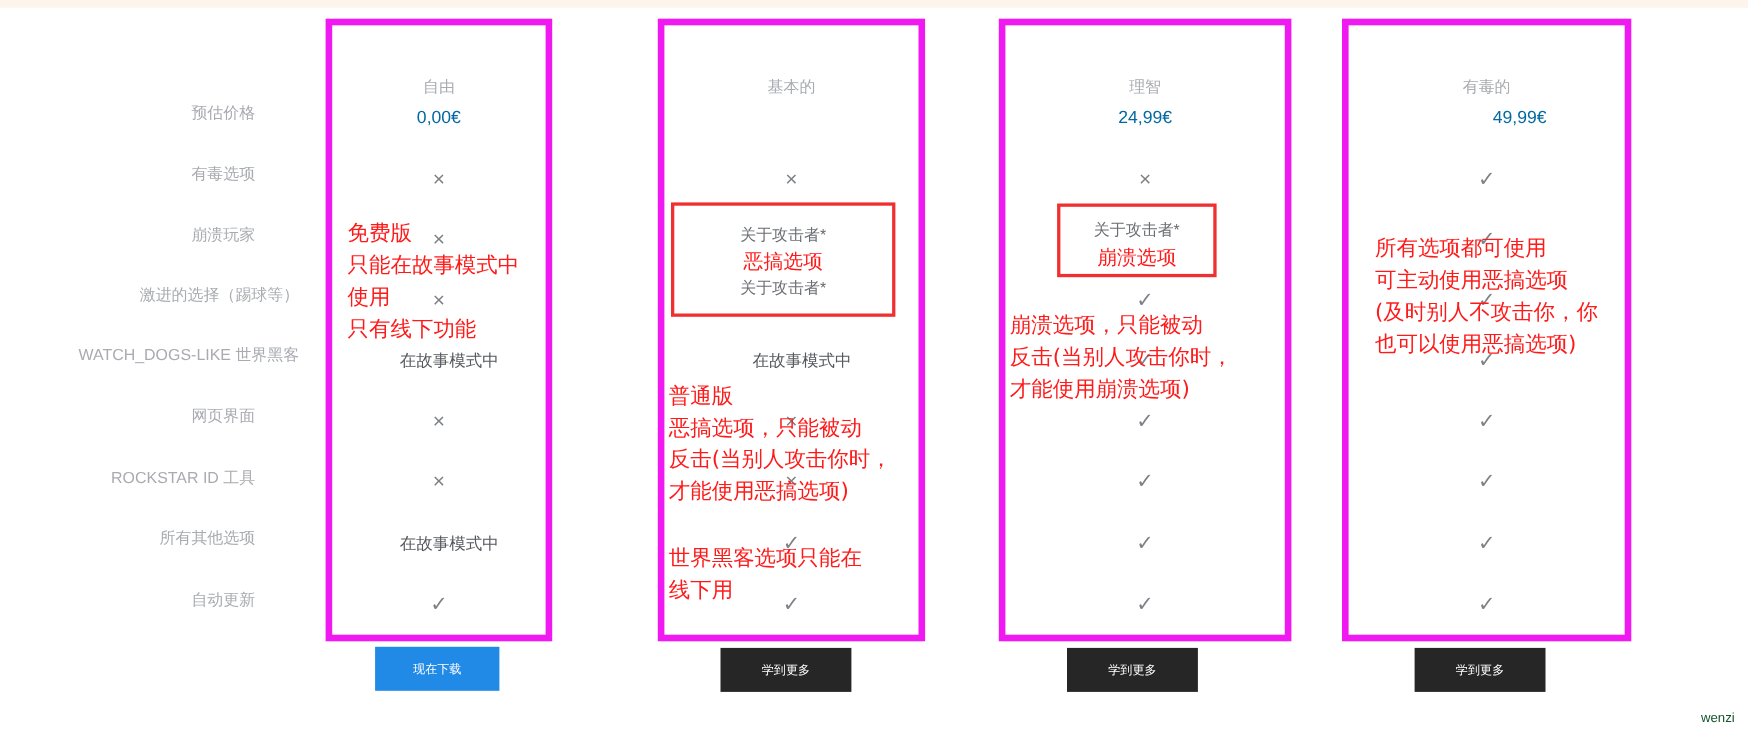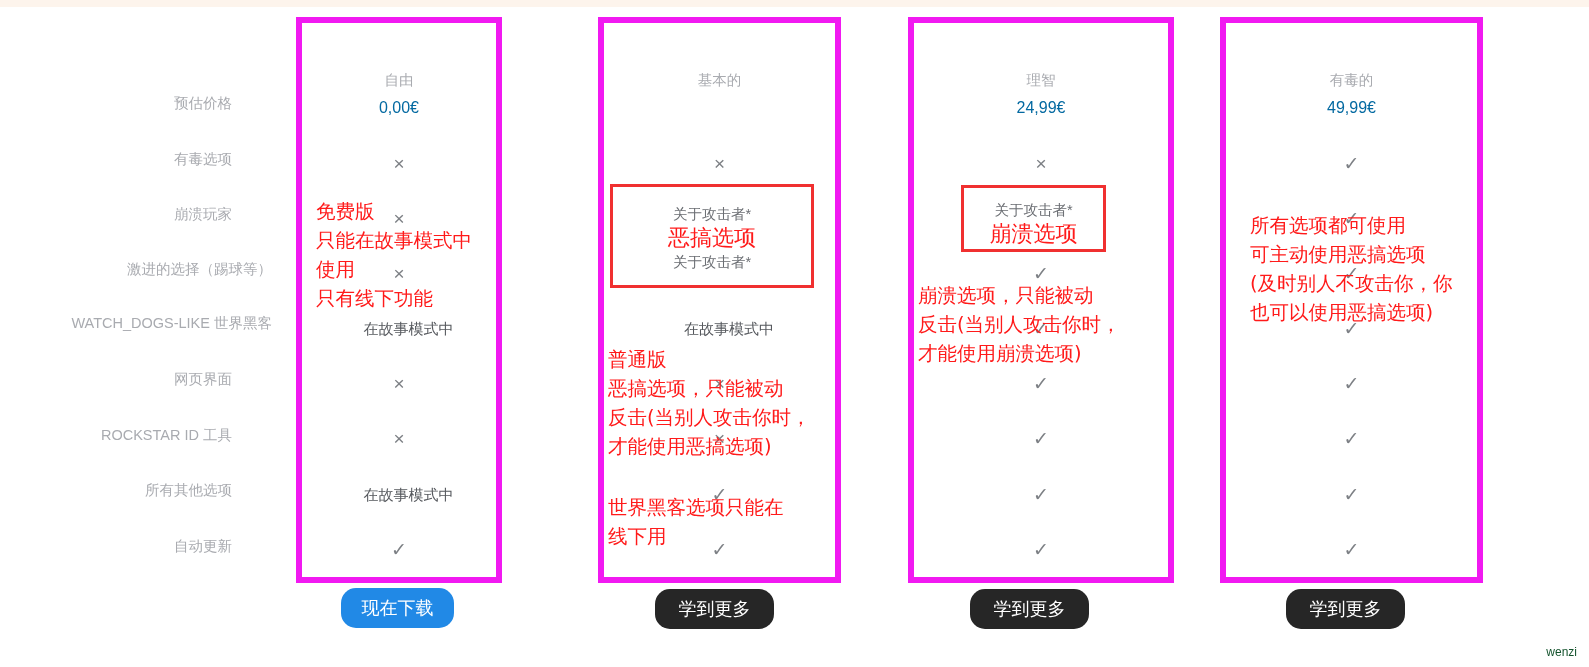--- a/index.html
+++ b/index.html
@@ -94,21 +94,21 @@
     text-align: center;
   }
   .ann-box .sub {
     color: #6b6e73;
     font-size: 14.5px;
     line-height: 22px;
     display: block;
   }
   .ann-box .hot {
     color: #ff1a1a;
-    font-size: 22px;
+    font-size: 18px;
     line-height: 26px;
     display: block;
   }
 
   
   .ann-text {
     position: absolute;
     color: #ff1a1a;
     font-size: 19.5px;
     line-height: 29px;
@@ -118,24 +118,23 @@
   }
 
   
   .cta {
     position: absolute;
     height: 40px;
     display: flex;
     align-items: center;
     justify-content: center;
     color: #ffffff;
-    font-size: 18px;
+    font-size: 11px;
     cursor: pointer;
     user-select: none;
-    border-radius: 15px;
   }
   .cta.primary { background: #2189e6; }
   .cta.dark    { background: #262626; }
 
   
   .watermark {
     position: absolute;
     right: 12px;
     bottom: 8px;
     color: #14532d;
@@ -192,21 +191,21 @@
     <div class="cell mark" style="top:296px;">✓</div>
     <div class="cell mark" style="top:351px;">✓</div>
     <div class="cell mark" style="top:406px;">✓</div>
     <div class="cell mark" style="top:462px;">✓</div>
     <div class="cell mark" style="top:517px;">✓</div>
   </div>
   <div class="cta dark" style="left:970px; top:589px; width:119px;">学到更多</div>
 
   <div class="plan-frame" style="left:1220px; top:17px; width:263px; height:566px;">
     <div class="plan-name" style="top:22px;">有毒的</div>
-    <div class="plan-price" style="top:75px;">49,99€</div>
+    <div class="plan-price" style="top:75px;margin-left:30px;">49,99€</div>
     <div class="cell mark" style="top:131px;">✓</div>
     <div class="cell mark" style="top:186px;">✓</div>
     <div class="cell mark" style="top:241px;">✓</div>
     <div class="cell mark" style="top:296px;">✓</div>
     <div class="cell mark" style="top:351px;">✓</div>
     <div class="cell mark" style="top:406px;">✓</div>
     <div class="cell mark" style="top:462px;">✓</div>
     <div class="cell mark" style="top:517px;">✓</div>
   </div>
   <div class="cta dark" style="left:1286px; top:589px; width:119px;">学到更多</div>

